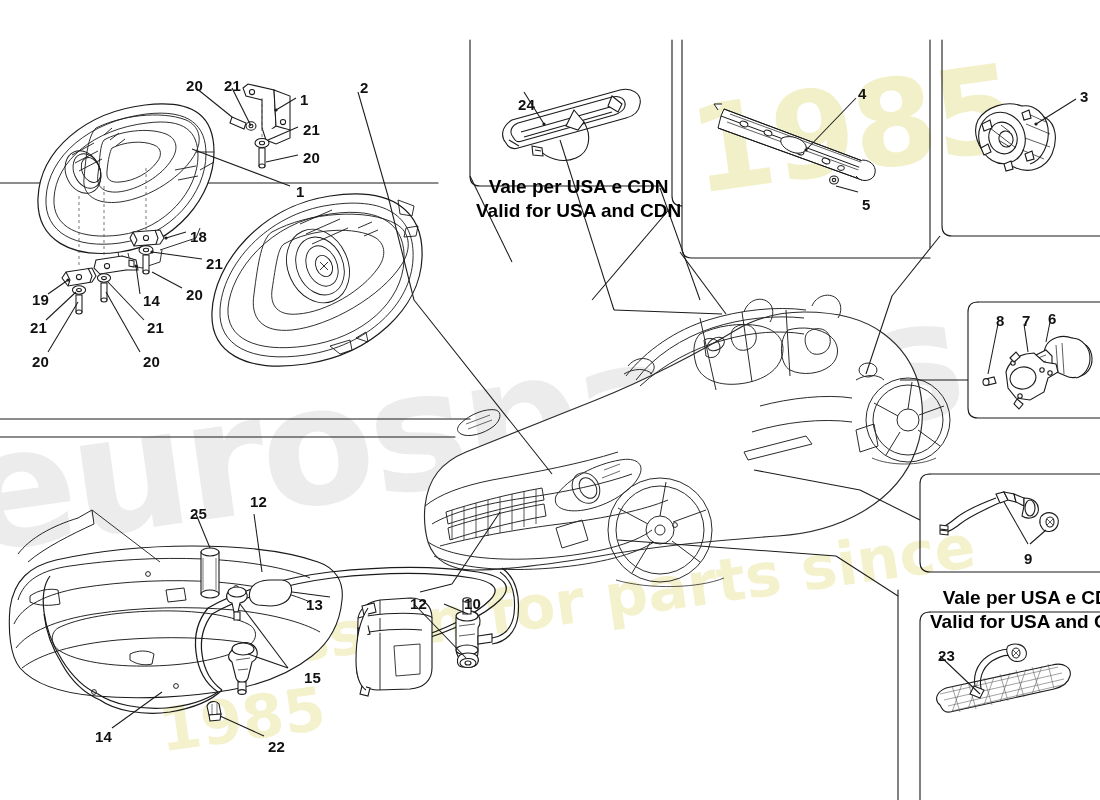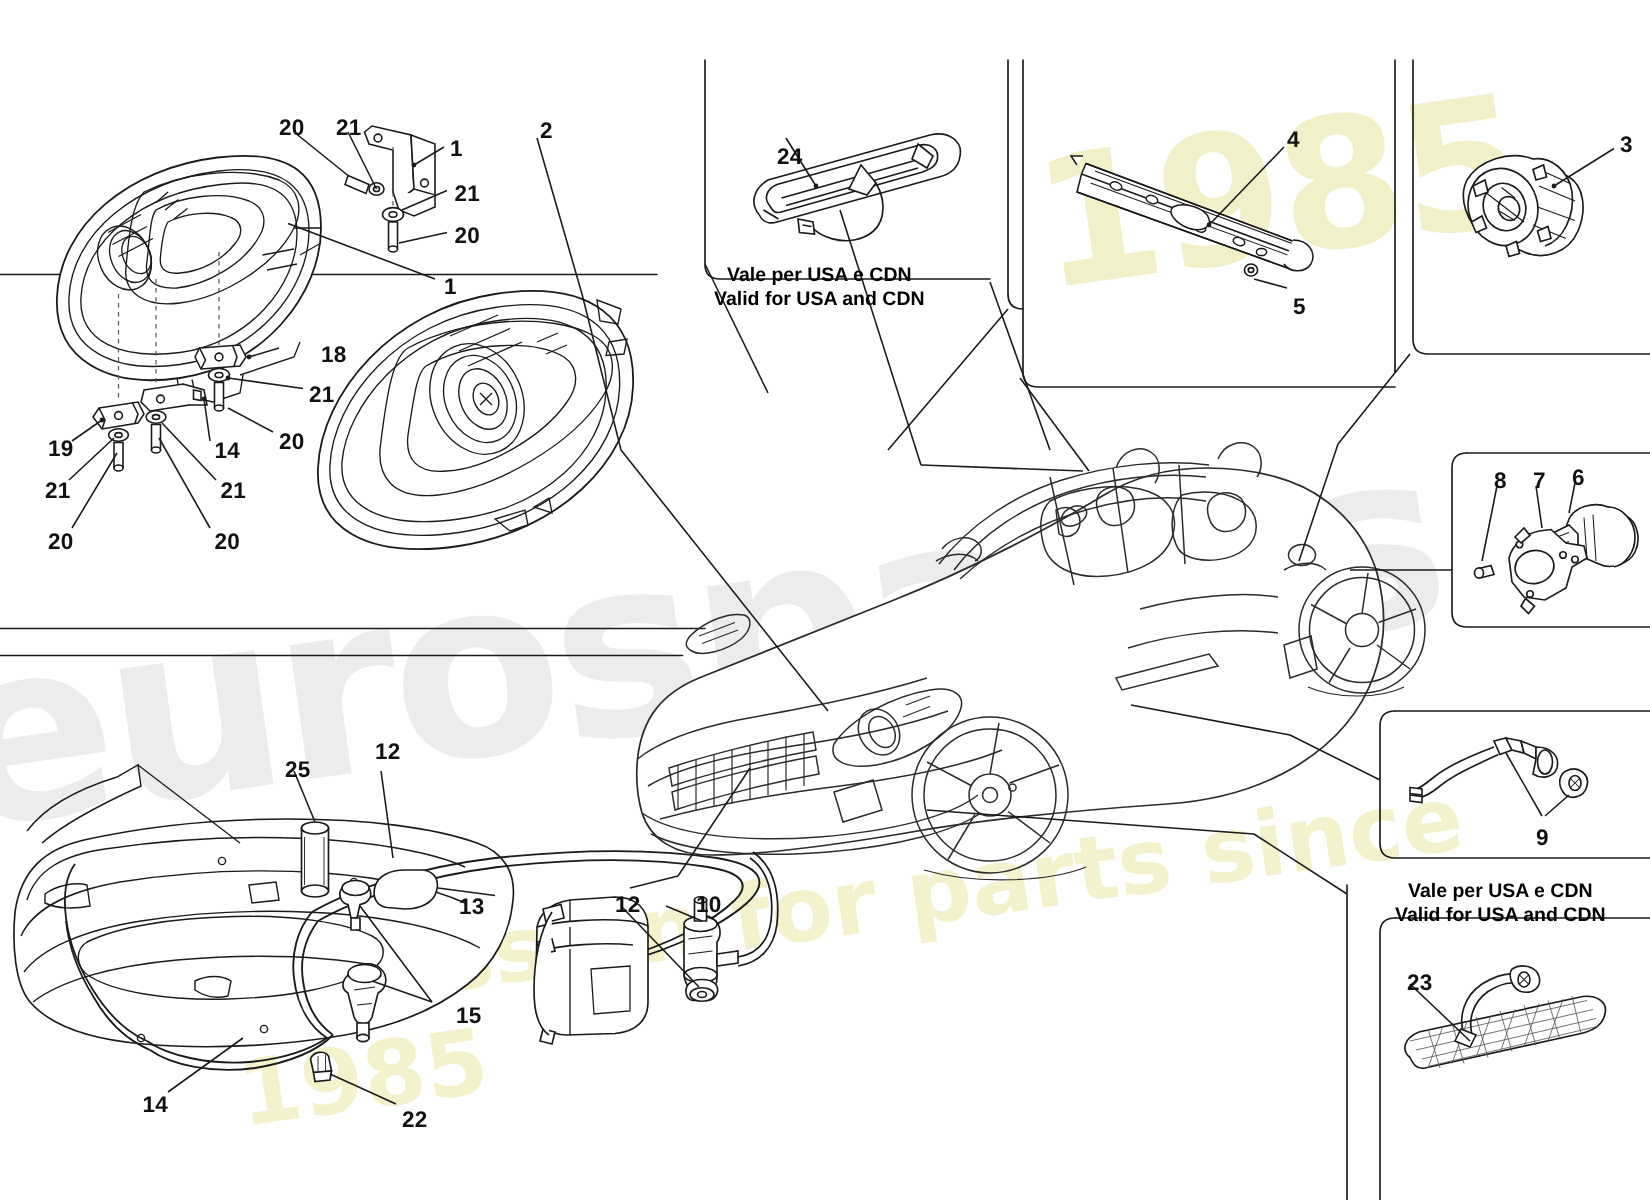--- a/index.html
+++ b/index.html
@@ -2,21 +2,21 @@
 <html><head>
 <meta charset="utf-8">
 <style>
   html,body{margin:0;padding:0;background:#fff;}
   body{width:1100px;height:800px;overflow:hidden;
        font-family:"Liberation Sans", sans-serif;}
   #stage{position:relative;width:1100px;height:800px;background:#fff;}
   #stage svg.layer{position:absolute;left:0;top:0;width:1100px;height:800px;}
   .callout{position:absolute;font-weight:bold;font-size:15px;color:#111;
            letter-spacing:.2px;line-height:1;white-space:nowrap;}
-  .notetext{position:absolute;font-weight:bold;font-size:13px;color:#000;
+  .notetext{position:absolute;font-weight:bold;font-size:19px;color:#000;
             line-height:1.25;white-space:nowrap;text-align:center;}
   .wm{position:absolute;pointer-events:none;user-select:none;font-weight:bold;}
   .wm1{font-size:165px;color:#ececec;letter-spacing:-4px;
        transform:rotate(-8deg);font-family:"DejaVu Sans",sans-serif;}
   .wm2{font-size:120px;color:#f2f0c8;letter-spacing:-2px;
        transform:rotate(-8deg);font-family:"DejaVu Sans",sans-serif;}
   .wm3{font-size:60px;color:#f4f1cd;letter-spacing:0px;
        transform:rotate(-8deg);font-family:"DejaVu Sans",sans-serif;}
 </style>
 </head>
@@ -602,21 +602,21 @@
   </div>
 
   <div id="callout-layer">
       <div class="callout" style="left: 186px; top: 78px;">20</div>
       <div class="callout" style="left: 224px; top: 78px;">21</div>
       <div class="callout" style="left: 300px; top: 92px;">1</div>
       <div class="callout" style="left: 303px; top: 122px;">21</div>
       <div class="callout" style="left: 303px; top: 150px;">20</div>
       <div class="callout" style="left: 296px; top: 184px;">1</div>
       <div class="callout" style="left: 360px; top: 80px;">2</div>
-      <div class="callout" style="left: 190px; top: 229px; margin-left: 24px;">18</div>
+      <div class="callout" style="left: 190px; top: 229px;">18</div>
       <div class="callout" style="left: 206px; top: 256px;">21</div>
       <div class="callout" style="left: 186px; top: 287px;">20</div>
       <div class="callout" style="left: 32px; top: 292px;">19</div>
       <div class="callout" style="left: 143px; top: 293px;">14</div>
       <div class="callout" style="left: 30px; top: 320px;">21</div>
       <div class="callout" style="left: 147px; top: 320px;">21</div>
       <div class="callout" style="left: 32px; top: 354px;">20</div>
       <div class="callout" style="left: 143px; top: 354px;">20</div>
       <div class="callout" style="left: 518px; top: 82px; margin-top: 15px;">24</div>
       <div class="callout" style="left: 858px; top: 86px;">4</div>

